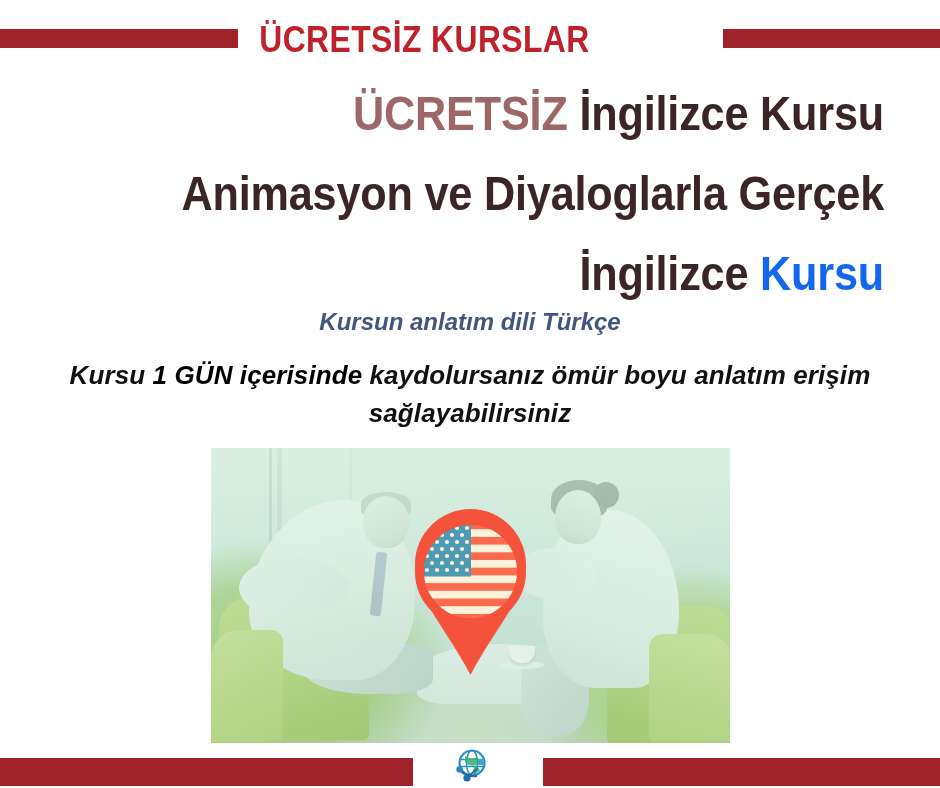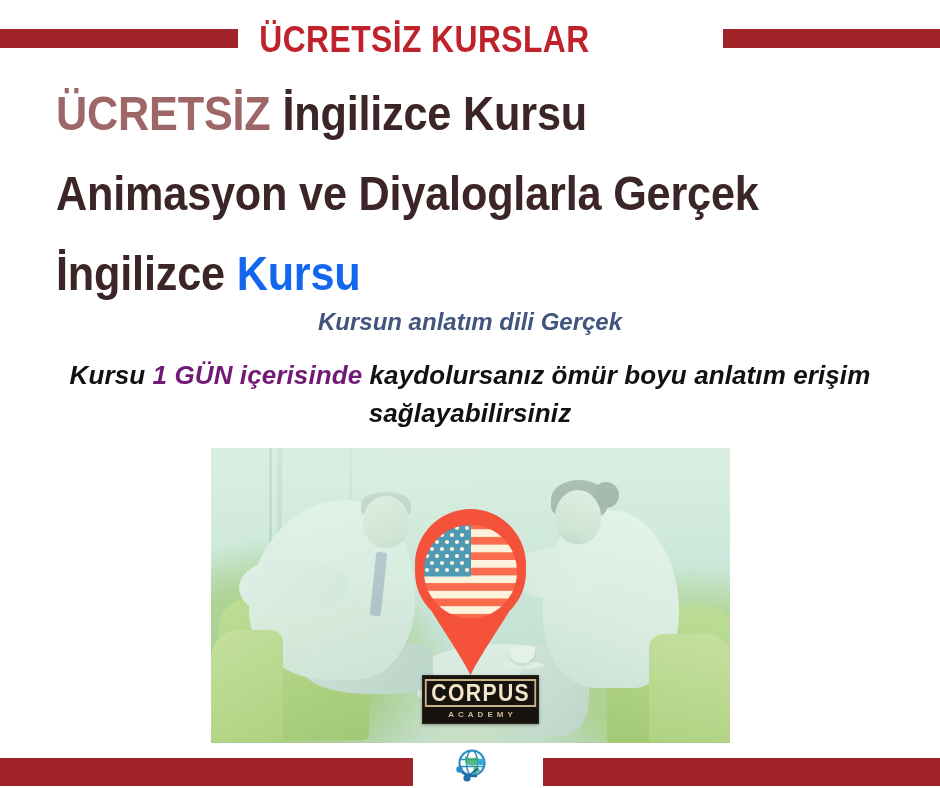--- a/index.html
+++ b/index.html
@@ -45,21 +45,21 @@
     transform: scaleX(0.86);
     transform-origin: center top;
     white-space: nowrap;
   }
 
   
   .headline {
     position: absolute;
     left: 10px; right: 10px;
     top: 74px;
-    text-align: left;
+    text-align: right;
     font-family: "Liberation Sans Narrow", "Liberation Sans", sans-serif;
     font-weight: bold;
     font-size: 48px;
     line-height: 80px;
     color: #3B2526;
     letter-spacing: -0.2px;
   }
   .headline .line {
     display: block;
     white-space: nowrap;
@@ -90,21 +90,21 @@
     top: 356px;
     text-align: center;
     color: #111111;
     font-family: "Liberation Sans Narrow", "Liberation Sans", sans-serif;
     font-weight: bold;
     font-style: italic;
     font-size: 26px;
     line-height: 38px;
     letter-spacing: 0.1px;
   }
-  .promo .pr-red { color: #701a75; }
+  .promo .pr-red { color: #000000; }
 
   
   .photo {
     position: absolute;
     left: 211px; top: 448px;
     width: 519px; height: 295px;
     overflow: hidden;
     background: #b9d6bf;
   }
   .photo-bg {
@@ -351,21 +351,21 @@
   <div class="rule rule-right"></div>
   <div class="kicker">ÜCRETSİZ KURSLAR</div>
 </div>
 
 <div class="headline">
   <span class="line"><span class="hl-free">ÜCRETSİZ</span><span> İngilizce Kursu</span></span>
   <span class="line">Animasyon ve Diyaloglarla Gerçek</span>
   <span class="line"><span>İngilizce </span><span class="hl-blue">Kursu</span></span>
 </div>
 
-<div class="subline">Kursun anlatım dili Gerçek</div>
+<div class="subline">Kursun anlatım dili Türkçe</div>
 
 <div class="promo"><span>Kursu  </span><span class="pr-red">1 GÜN içerisinde</span><span> kaydolursanız ömür boyu anlatım erişim sağlayabilirsiniz</span></div>
 
 <div class="photo">
   <div class="photo-bg"></div>
 
   <div class="mullion m1"></div>
   <div class="mullion m2"></div>
   <div class="mullion m3"></div>
 
@@ -446,24 +446,20 @@
             <circle cx="33" cy="65" r="2.1"></circle>
             <circle cx="43" cy="65" r="2.1"></circle>
             <circle cx="53" cy="65" r="2.1"></circle>
             <circle cx="63" cy="65" r="2.1"></circle>
         </g>
       </g>
       <circle cx="66.5" cy="66.5" r="51" fill="none" stroke="#F4523B" stroke-width="9"></circle>
     </svg>
   </div>
 
-  <div class="corpus">
-    <div class="corpus-main">CORPUS</div>
-    <div class="corpus-sub">ACADEMY</div>
-  </div>
 </div>
 
 <div class="bot-rule bot-left"></div>
 <div class="bot-rule bot-right"></div>
 <div class="globe">
   <svg width="44" height="44" viewBox="0 0 44 44">
     <circle cx="24" cy="19" r="12.5" fill="none" stroke="#2B8FC4" stroke-width="2.2"></circle>
     <ellipse cx="24" cy="19" rx="5.5" ry="12.5" fill="none" stroke="#2B8FC4" stroke-width="1.5"></ellipse>
     <path d="M11.8 15.5 H36.2 M11.8 22.6 H36.2" stroke="#2B8FC4" stroke-width="1.5" fill="none"></path>
     <path d="M17 12 q6 4 12 1 q3 5 -1 8 q-7 2 -11 -3 Z" fill="#3AAE6E" opacity=".85"></path>

